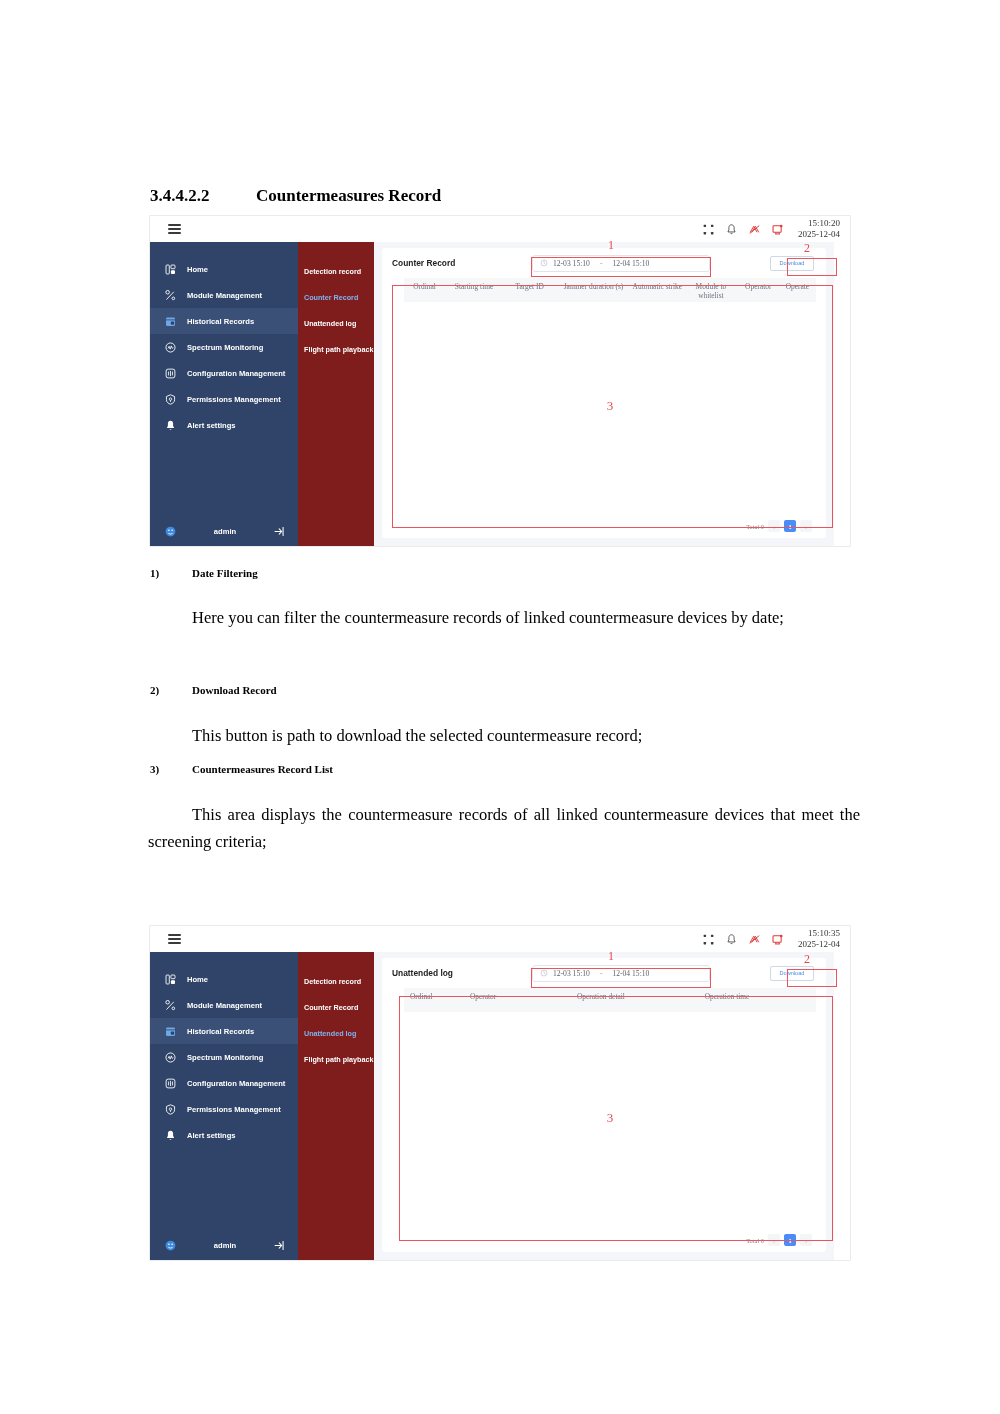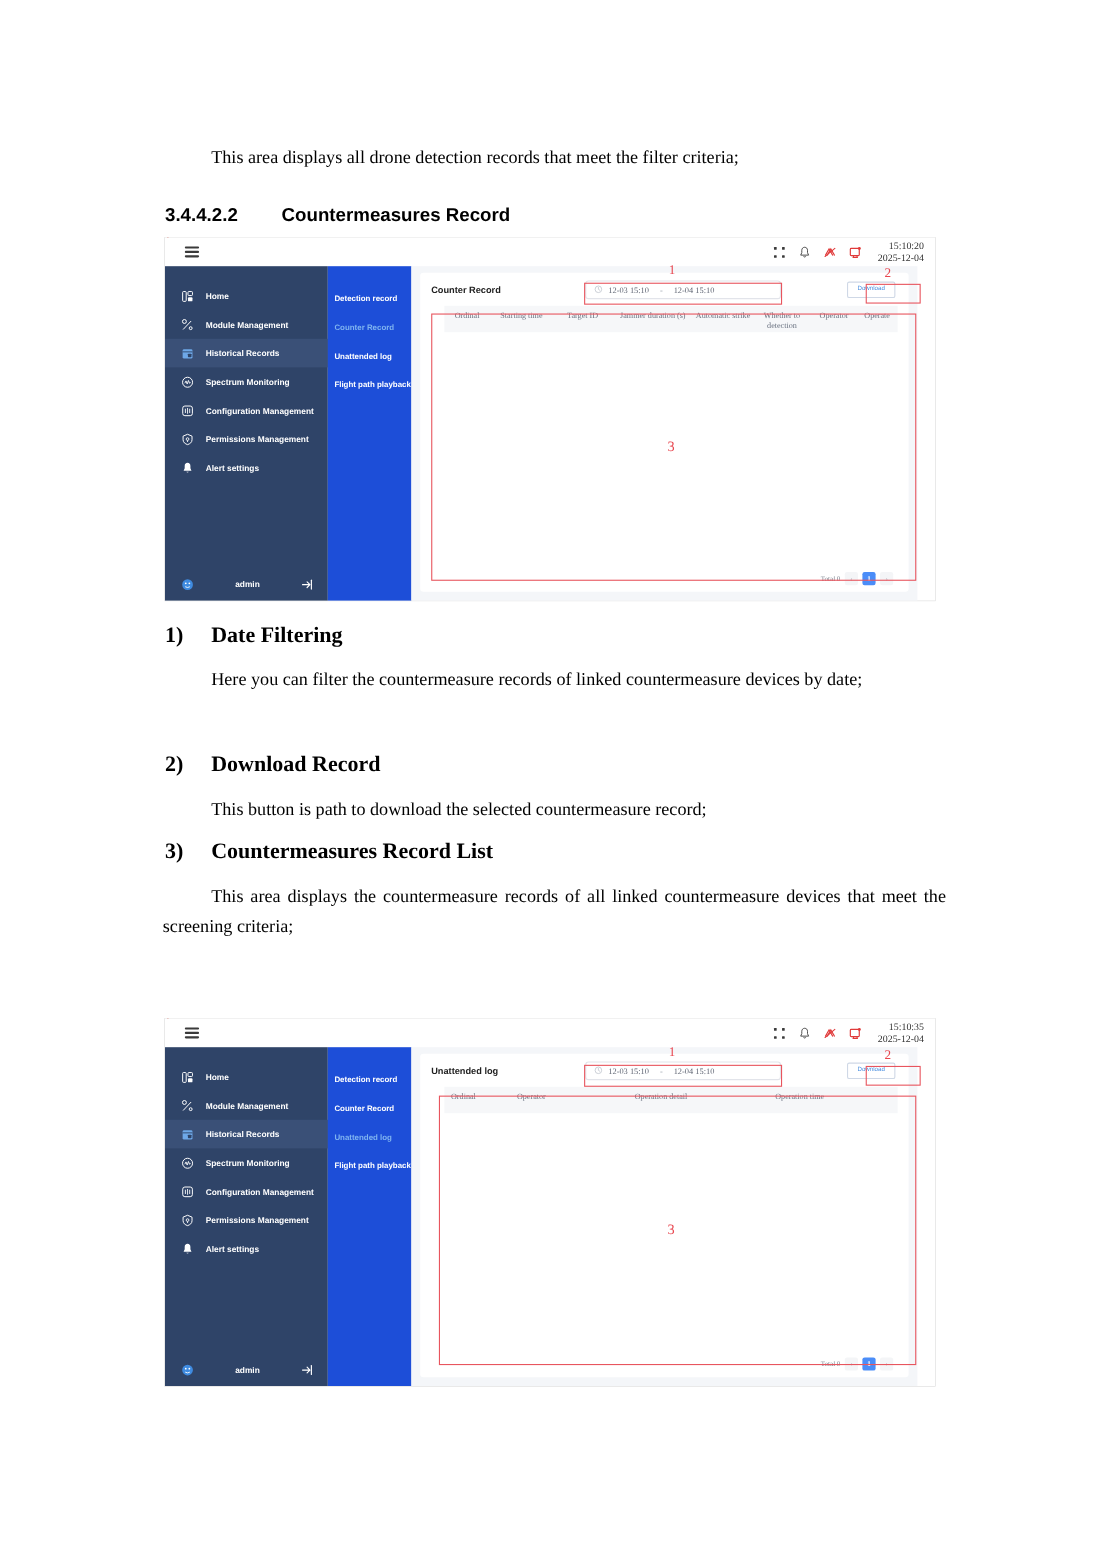--- a/index.html
+++ b/index.html
@@ -17,32 +17,32 @@
   .doc-para {
     position: absolute;
     font-family: "Liberation Serif", serif;
     font-size: 16.5px;
     color: #000;
     line-height: 1.62;
     text-align: justify;
   }
   .doc-h {
     position: absolute;
-    font-family: Liberation Sans, sans-serif;
+    font-family: Liberation Serif, serif;
     font-weight: bold;
     font-size: 17px;
     color: #000;
     white-space: nowrap;
   }
   .doc-h .num { display:inline-block; width: 106px; }
   .list-h {
     position: absolute;
     font-family: "Liberation Serif", serif;
     font-weight: bold;
-    font-size: 20px;
+    font-size: 11px;
     color:#000;
     white-space: nowrap;
   }
   .list-h .n { display:inline-block; width: 42px; }
 
   
   .shot {
     position: absolute;
     background: #fff;
     box-shadow: 0 0 0 0.5px #d8d8d8;
@@ -93,21 +93,21 @@
   .side-foot {
     display:flex; align-items:center; height: 30px;
     padding: 0 12px 0 14px; gap: 6px;
     color:#fff; font-family:"Liberation Sans",sans-serif;
     font-size:7.6px; font-weight:bold;
   }
   .side-foot .uname { flex:1; text-align:center; }
 
   
   .submenu {
-    background: #1d4ed8;
+    background: #7f1d1d;
     width: 76px;
     flex-shrink:0;
     padding-top: 16px;
   }
   .sub-item {
     font-family:"Liberation Sans",sans-serif;
     font-size: 7.2px; font-weight:bold;
     color:#ffffff;
     padding: 0 4px 0 6px;
     height: 26px; display:flex; align-items:center;
@@ -182,21 +182,20 @@
   .shot-tick {
     position:absolute; color:#c0392b; font-size:7px;
     font-family:"Liberation Serif",serif;
   }
 </style>
 </head>
 <body>
 
 <div class="page">
 
-  <div class="doc-para" style="left:148px; top:130px; width:712px; text-indent:44px;">This area displays all drone detection records that meet the filter criteria;</div>
 
   <div class="doc-h" style="left:150px; top:186px;">
     <span class="num">3.4.4.2.2</span><span>Countermeasures Record</span>
   </div>
 
   <div class="shot" style="left:150px; top:216px; width:700px; height:330px;">
 
     <div class="shot-tick" style="left:2px; top:-2px;">'</div>
 
     <div class="shot-topbar">
@@ -339,21 +338,21 @@
             </div>
             <div class="dl-btn">Download</div>
           </div>
           <div class="table-wrap">
             <div class="thead">
               <div class="th" style="width:10%">Ordinal</div>
               <div class="th" style="width:14%">Starting time</div>
               <div class="th" style="width:13%">Target ID</div>
               <div class="th" style="width:18%">Jammer duration (s)</div>
               <div class="th" style="width:13%">Automatic strike</div>
-              <div class="th" style="width:13%">Whether to detection</div>
+              <div class="th" style="width:13%">Module to whitelist</div>
               <div class="th" style="width:10%">Operator</div>
               <div class="th" style="width:9%">Operate</div>
             </div>
             <div class="tbody">
               <div class="annot3">3</div>
               <div class="pager">
                 <span>Total 0</span>
                 <span class="pg-btn">‹</span>
                 <span class="pg-btn cur">1</span>
                 <span class="pg-btn">›</span>

